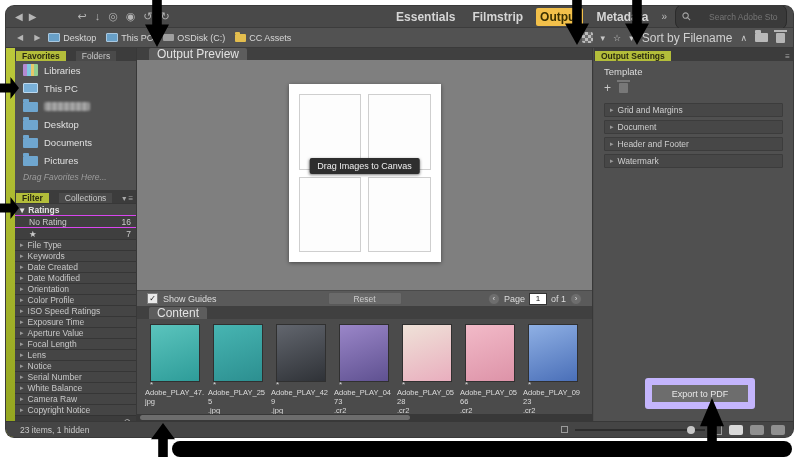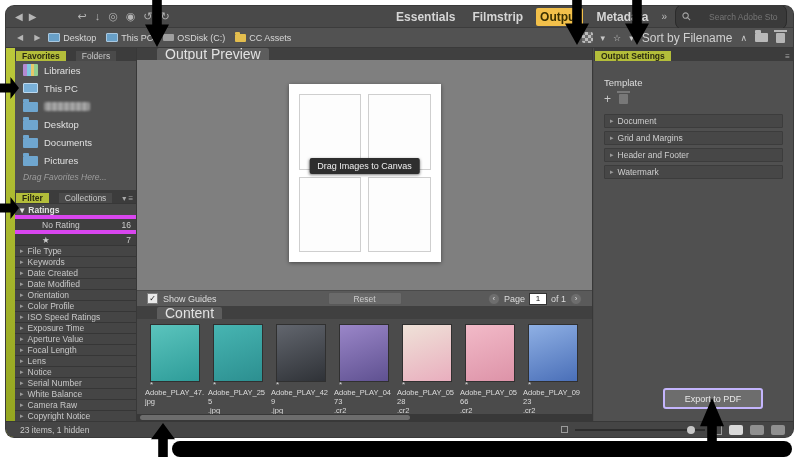--- a/index.html
+++ b/index.html
@@ -64,34 +64,34 @@
   .fi-lib{background:linear-gradient(90deg,#b48ad2 0 4px,#7ec8e0 4px 8px,#e7c86a 8px 11px,#93cf8f 11px 15px);border-radius:1px}
   .fi-pc{height:10px;background:#79b0d8;border:1px solid #bcd8ee;border-radius:1px;box-sizing:border-box}
   .fi-folder{background:#6fa6cf;border-radius:1px;height:10px;margin-top:2px}
   .fi-folder::before{content:"";position:absolute;top:-3px;left:0;width:6px;height:3px;background:#6fa6cf;border-radius:1px 1px 0 0}
   .redacted{width:46px;height:9px;border-radius:2px;filter:blur(1px);
             background:repeating-linear-gradient(90deg,#8e8e8e 0 3px,#a8a8a8 3px 6px)}
   .draghint{height:16px;display:flex;align-items:center;padding-left:8px;color:#9d9d9d;font-size:8.5px;font-style:italic;flex:0 0 auto}
   .lefthr{height:5px;flex:0 0 auto}
   .ratings-head{height:11px;background:#484848;display:flex;align-items:center;gap:4px;padding-left:5px;
                 color:#e3e3e3;font-size:8.5px;font-weight:bold;flex:0 0 auto;border-top:1px solid #383838}
-  .rating-row{height:11px;background:#3f3f3f;display:flex;align-items:center;padding:0 5px 0 27px;color:#cccccc;
-              font-size:8.5px;flex:0 0 auto;border-top:4px solid #d946ef}
+  .rating-row{height:11px;background:#3f3f3f;display:flex;align-items:center;padding:0 5px 0 14px;color:#cccccc;
+              font-size:8.5px;flex:0 0 auto;border-top:1px solid #d946ef}
   .rating-row .cnt{margin-left:auto}
   .filter-sections{flex:1;display:flex;flex-direction:column;gap:1px;background:#363636;border-top:1px solid #363636}
   .frow{flex:1;background:#454545;display:flex;align-items:center;gap:4px;padding-left:5px;color:#c8c8c8;font-size:8.5px;min-height:0}
   .frow .tri{color:#9a9a9a;font-size:7px}
   .filter-foot{height:12px;background:#3c3c3c;display:flex;align-items:center;justify-content:flex-end;
                padding-right:5px;color:#b5b5b5;font-size:9px;flex:0 0 auto;border-top:1px solid #333}
 
   
   .centercol{position:absolute;left:131px;top:42px;width:456px;bottom:16px;display:flex;flex-direction:column;
              background:#4b4b4b;box-sizing:border-box;border-right:1px solid #383838}
   .paneltabbar{height:12px;background:#404040;display:flex;align-items:stretch;flex:0 0 auto}
-  .paneltab{background:#5d5d5d;color:#e2e2e2;font-size:14px;display:flex;align-items:center;padding:0 8px;border-radius:2px 2px 0 0;margin-left:20px}
+  .paneltab{background:#5d5d5d;color:#e2e2e2;font-size:12px;display:flex;align-items:center;padding:0 8px;border-radius:2px 2px 0 0;margin-left:12px}
   .previewarea{height:230px;background:#7f7f7f;position:relative;flex:0 0 auto}
   .page{position:absolute;left:50%;top:24px;transform:translateX(-50%);width:152px;height:178px;background:#ffffff;
         box-shadow:0 1px 4px rgba(0,0,0,.45)}
   .pagegrid{position:absolute;inset:10px;display:grid;grid-template-columns:1fr 1fr;grid-template-rows:1fr 1fr;gap:7px}
   .cell{border:1px solid #cfcfcf;background:#fdfdfd}
   .canvastip{position:absolute;left:50%;top:46%;transform:translate(-50%,-50%);background:#2e2e2e;color:#efefef;
              font-size:9px;padding:3px 8px;border-radius:2px;white-space:nowrap;box-shadow:0 1px 3px rgba(0,0,0,.5)}
   .controlsbar{height:15px;background:#5a5a5a;display:flex;align-items:center;padding:0 10px;flex:0 0 auto;
                position:relative;border-top:1px solid #4a4a4a;border-bottom:1px solid #404040}
   .guides{display:flex;align-items:center;gap:5px;color:#dedede;font-size:9px}
@@ -108,32 +108,32 @@
   .thumb{width:60px;display:flex;flex-direction:column;align-items:center;flex:0 0 auto}
   .thumb-img{width:48px;height:56px;box-shadow:0 0 0 1px rgba(0,0,0,.35)}
   .thumb-star{align-self:flex-start;padding-left:5px;color:#d8d8d8;font-size:8px;height:7px;line-height:7px}
   .thumb-name{color:#dcdcdc;font-size:7.5px;line-height:9px;text-align:left;width:100%;word-break:break-all}
   .hscroll{height:7px;background:#383838;position:relative;flex:0 0 auto}
   .hthumb{position:absolute;left:3px;top:1px;height:5px;width:270px;background:#6d6d6d;border-radius:3px}
 
   
   .rightcol{position:absolute;left:588px;top:42px;width:199px;bottom:16px;background:#505050;display:flex;
             flex-direction:column;box-sizing:border-box}
-  .rightbody{position:relative;flex:1;padding:16px 10px;box-sizing:border-box}
+  .rightbody{position:relative;flex:1;padding:5px 10px;box-sizing:border-box}
   .tmpl-label{color:#dedede;font-size:9.5px;margin-bottom:5px}
   .tmpl-row{display:flex;align-items:center;gap:8px}
   .select{width:106px;height:14px;background:#3c3c3c;border:1px solid #2e2e2e;border-radius:2px;display:flex;
           align-items:center;color:#dcdcdc;font-size:8.5px;padding:0 5px;box-sizing:border-box}
   .select .car{margin-left:auto;color:#9f9f9f;font-size:7px}
   .plus{color:#c9c9c9;font-size:12px;line-height:1}
   .rsec{height:12px;background:#474747;border:1px solid #3c3c3c;display:flex;align-items:center;gap:4px;
         padding-left:5px;color:#cfcfcf;font-size:8.5px;margin-top:3px;border-radius:1px}
   .rsec .tri{color:#9a9a9a;font-size:7px}
   .rsec-stack{margin-top:9px}
-  .exportbtn{position:absolute;right:30px;bottom:12px;width:96px;height:17px;background:#6d6d6d;border:2px solid #c4b5fd;
+  .exportbtn{position:absolute;right:38px;bottom:12px;width:96px;height:17px;background:#6d6d6d;border:7px solid #c4b5fd;
              border-radius:3px;color:#e8e8e8;font-size:9px;display:flex;align-items:center;justify-content:center}
 
   
   .statusbar{position:absolute;left:0;right:0;bottom:0;height:16px;background:#454545;border-top:1px solid #383838;
              display:flex;align-items:center;padding:0 8px 0 14px;box-sizing:border-box;color:#c9c9c9;font-size:8.5px;z-index:3}
   .sb-right{margin-left:auto;display:flex;align-items:center;gap:7px}
   .sq-s{width:5px;height:5px;border:1px solid #9a9a9a}
   .sq-l{width:8px;height:8px;border:1px solid #9a9a9a}
   .slider{width:130px;height:2px;background:#2d2d2d;position:relative}
   .slider-thumb{position:absolute;right:10px;top:-3px;width:8px;height:8px;background:#c6c6c6;border-radius:50%}
@@ -445,25 +445,25 @@
       </div>
       <div class="rightbody">
         <div class="tmpl-label">Template</div>
         <div class="tmpl-row">
           <span class="plus">+</span>
           <span class="trash dim"></span>
         </div>
         <div class="rsec-stack">
           <div class="rsec">
               <span class="tri">▸</span>
-              <span>Document</span>
+              <span>Grid and Margins</span>
             </div>
           <div class="rsec">
               <span class="tri">▸</span>
-              <span>Grid and Margins</span>
+              <span>Document</span>
             </div>
           <div class="rsec">
               <span class="tri">▸</span>
               <span>Header and Footer</span>
             </div>
           <div class="rsec">
               <span class="tri">▸</span>
               <span>Watermark</span>
             </div>
         </div>

